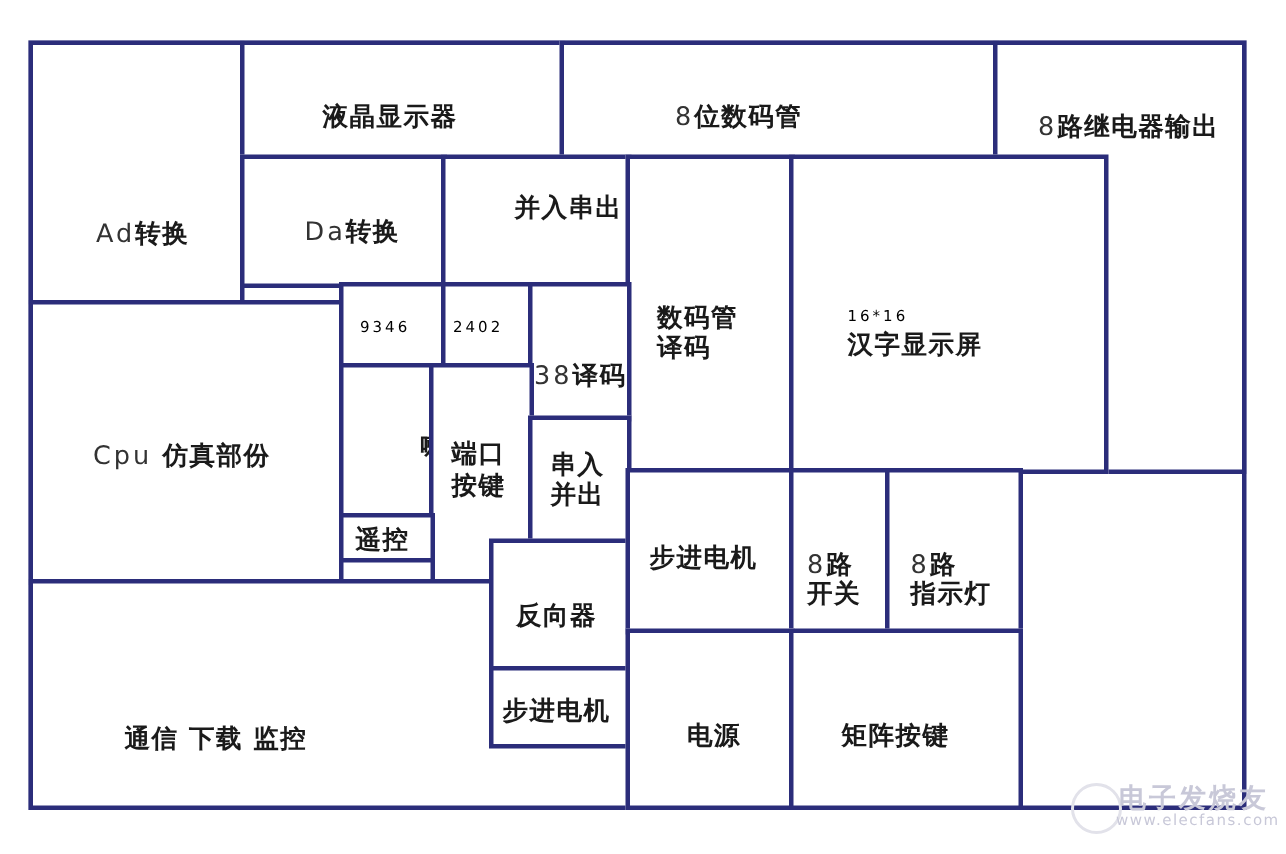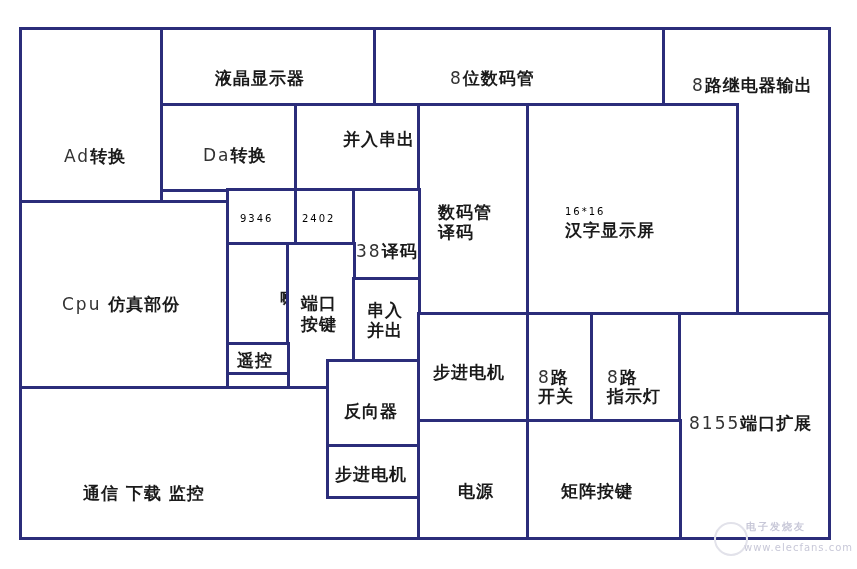--- a/index.html
+++ b/index.html
@@ -25,21 +25,21 @@
     letter-spacing: 1px;
     line-height: 20px;
     white-space: nowrap;
   }
   .lbl .lat { font-weight: normal; letter-spacing: 2px; color: #333; }
   .num { font-weight: normal; font-size: 10px; letter-spacing: 2px; color: #000000; }
   .wm {
     position: absolute; left: 700px; top: 516px; width: 160px; height: 50px;
     pointer-events: none;
   }
-  .wm .t1 { position: absolute; left: 46px; top: 4px; font-size: 10px; font-weight: bold; color: #c8c8d8; letter-spacing: 2px; }
+  .wm .t1 { position: absolute; left: 46px; top: 4px; font-size: 18px; font-weight: bold; color: #c8c8d8; letter-spacing: 2px; }
   .wm .t2 { position: absolute; left: 44px; top: 26px; font-size: 10px; color: #c8c8d8; letter-spacing: 1px; }
   .wm .logo { position: absolute; left: 14px; top: 6px; width: 30px; height: 30px; border: 2px solid #e2e2ea; border-radius: 50%; }
 </style>
 </head>
 <body>
 
 <div class="canvas">
 
   <div class="blk" style="left:19px;top:27px;width:812px;height:513px;"></div>
 
@@ -150,25 +150,20 @@
     <div class="lbl" style="left:9px;top:71px;">开关</div>
   </div>
 
   <div class="blk" style="left:590px;top:312px;width:92px;height:111px;">
     <div class="lbl" style="left:14px;top:52px;">
       <span class="lat">8</span><span>路</span>
     </div>
     <div class="lbl" style="left:14px;top:71px;text-align:right;">指示灯</div>
   </div>
 
-  <div class="blk" style="left:678px;top:312px;width:153px;height:228px;">
-    <div class="lbl" style="left:8px;top:98px;">
-      <span class="lat">8155</span><span>端口扩展</span>
-    </div>
-  </div>
 
   <div class="blk" style="left:417px;top:419px;width:113px;height:121px;">
     <div class="lbl" style="left:38px;top:59px;">电源</div>
   </div>
 
   <div class="blk" style="left:526px;top:419px;width:156px;height:121px;">
     <div class="lbl" style="left:32px;top:59px;">矩阵按键</div>
   </div>
 
   <div class="wm">

